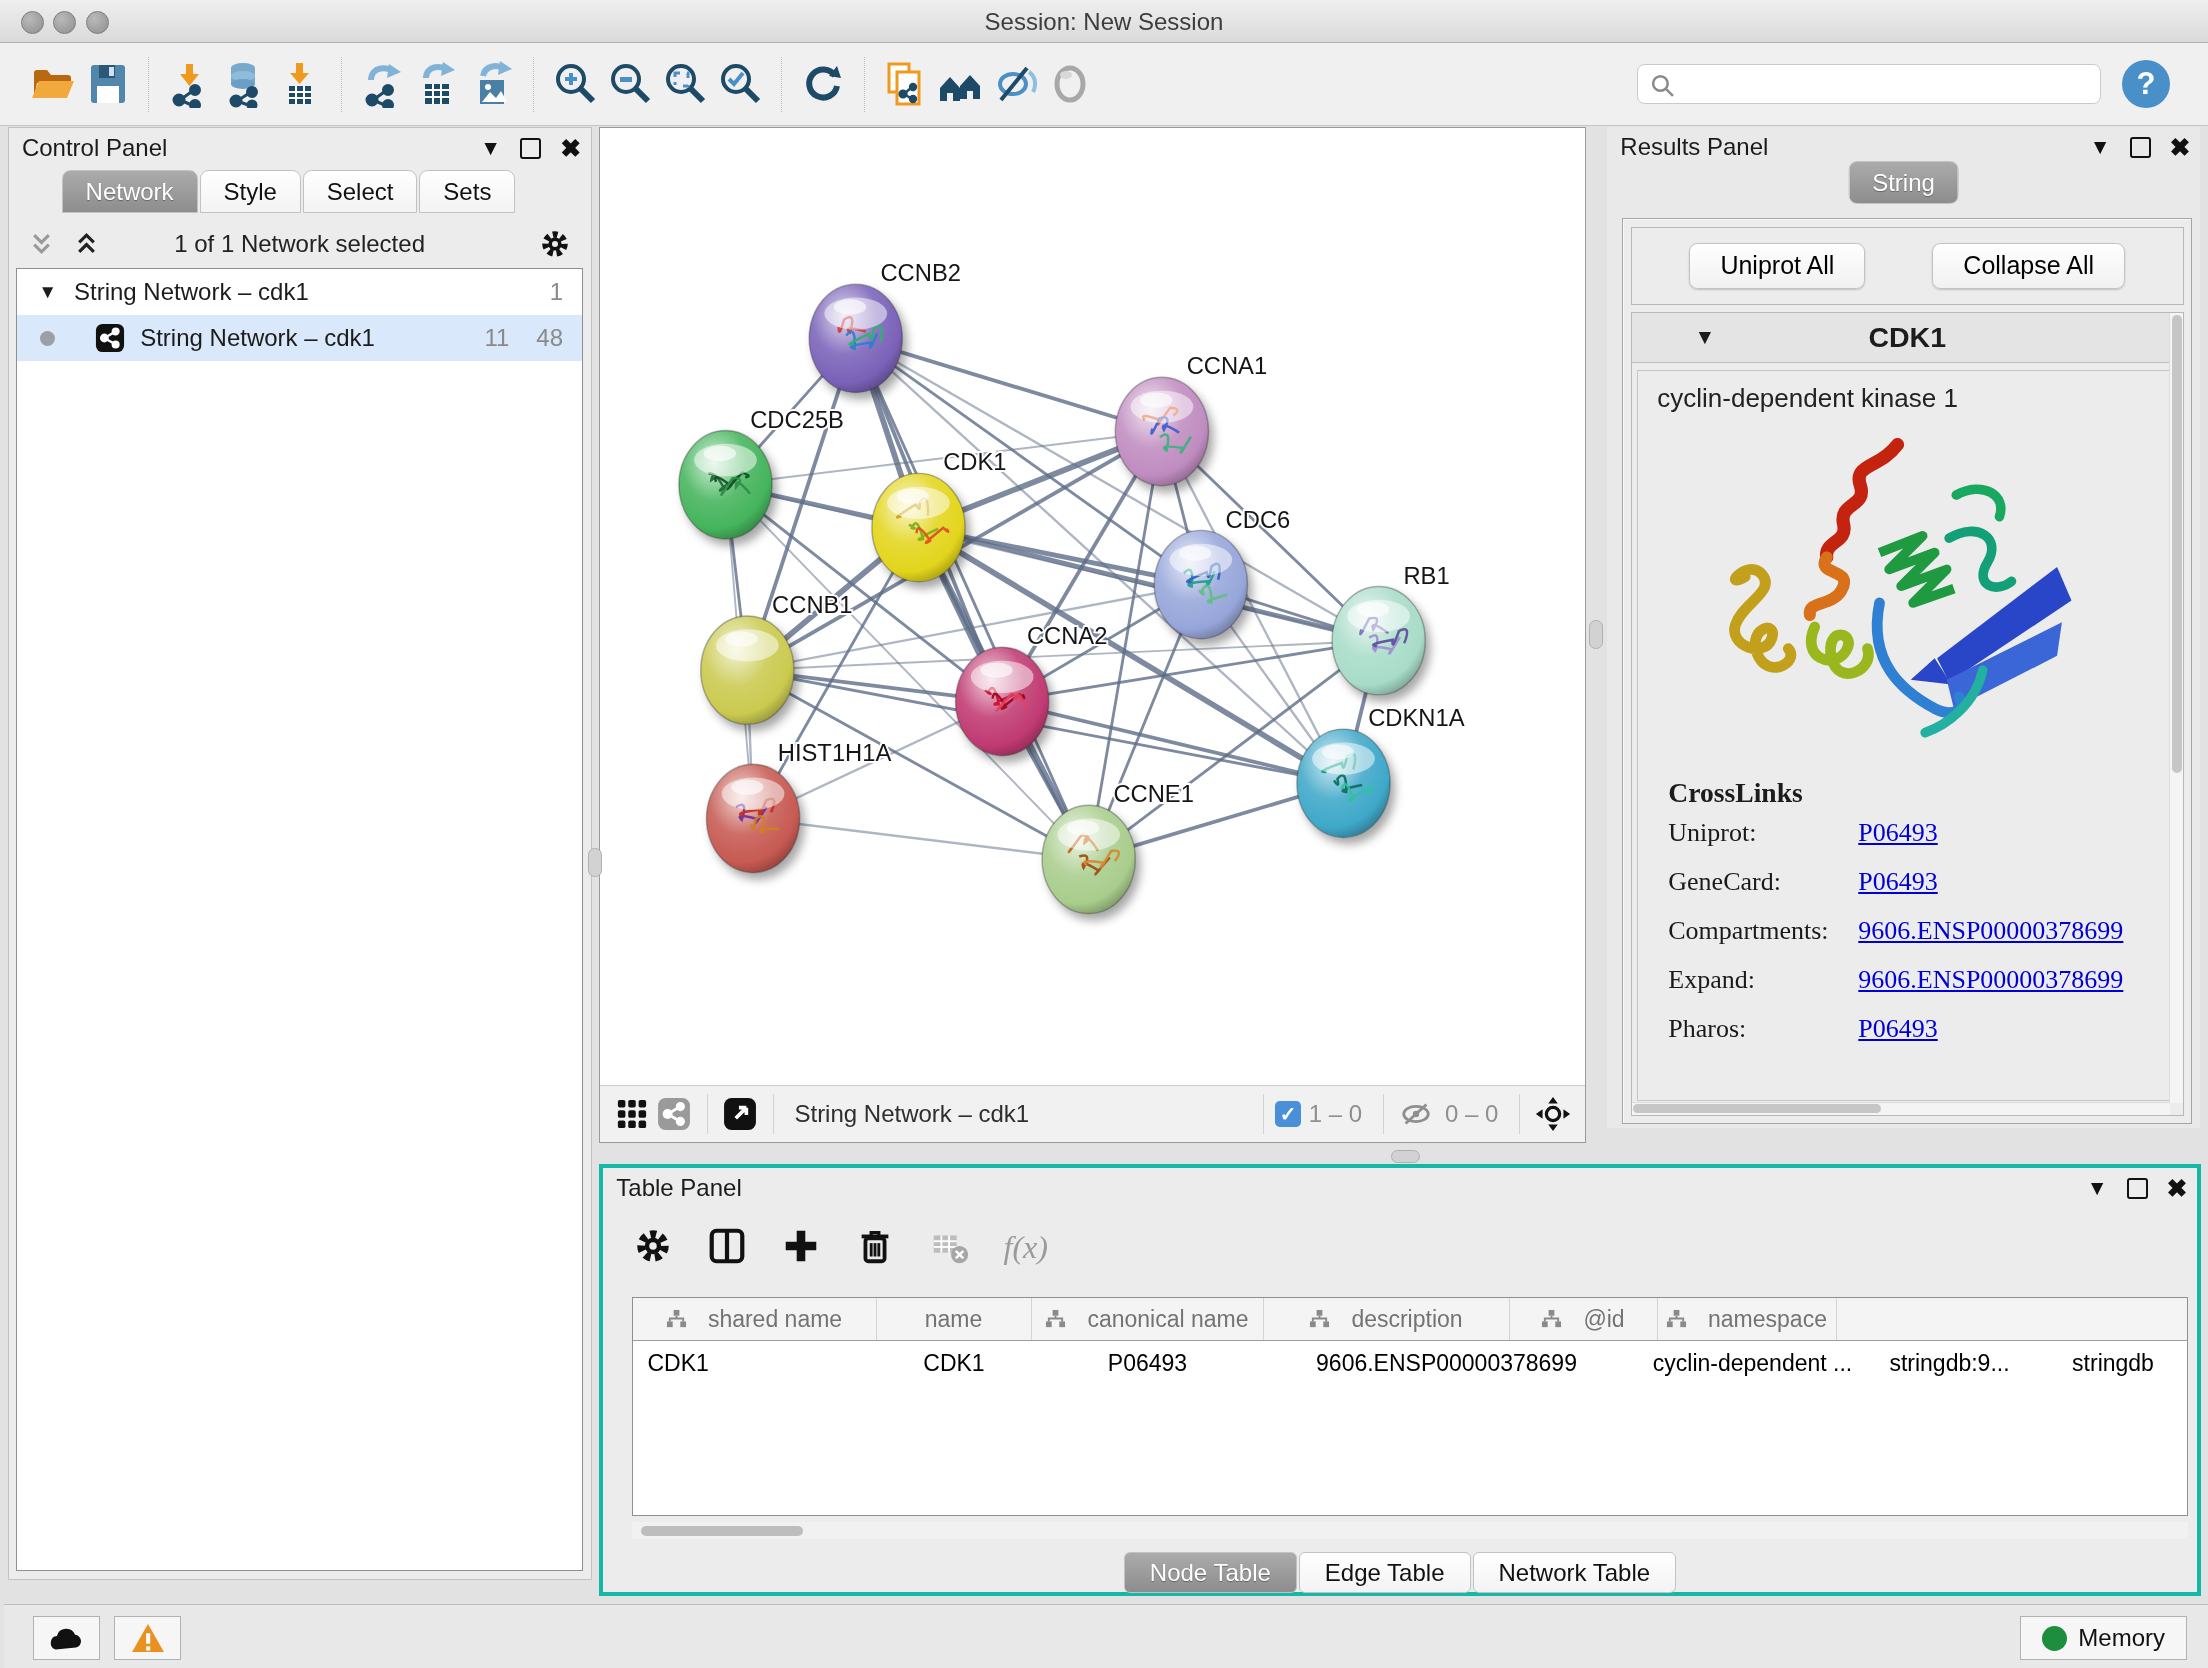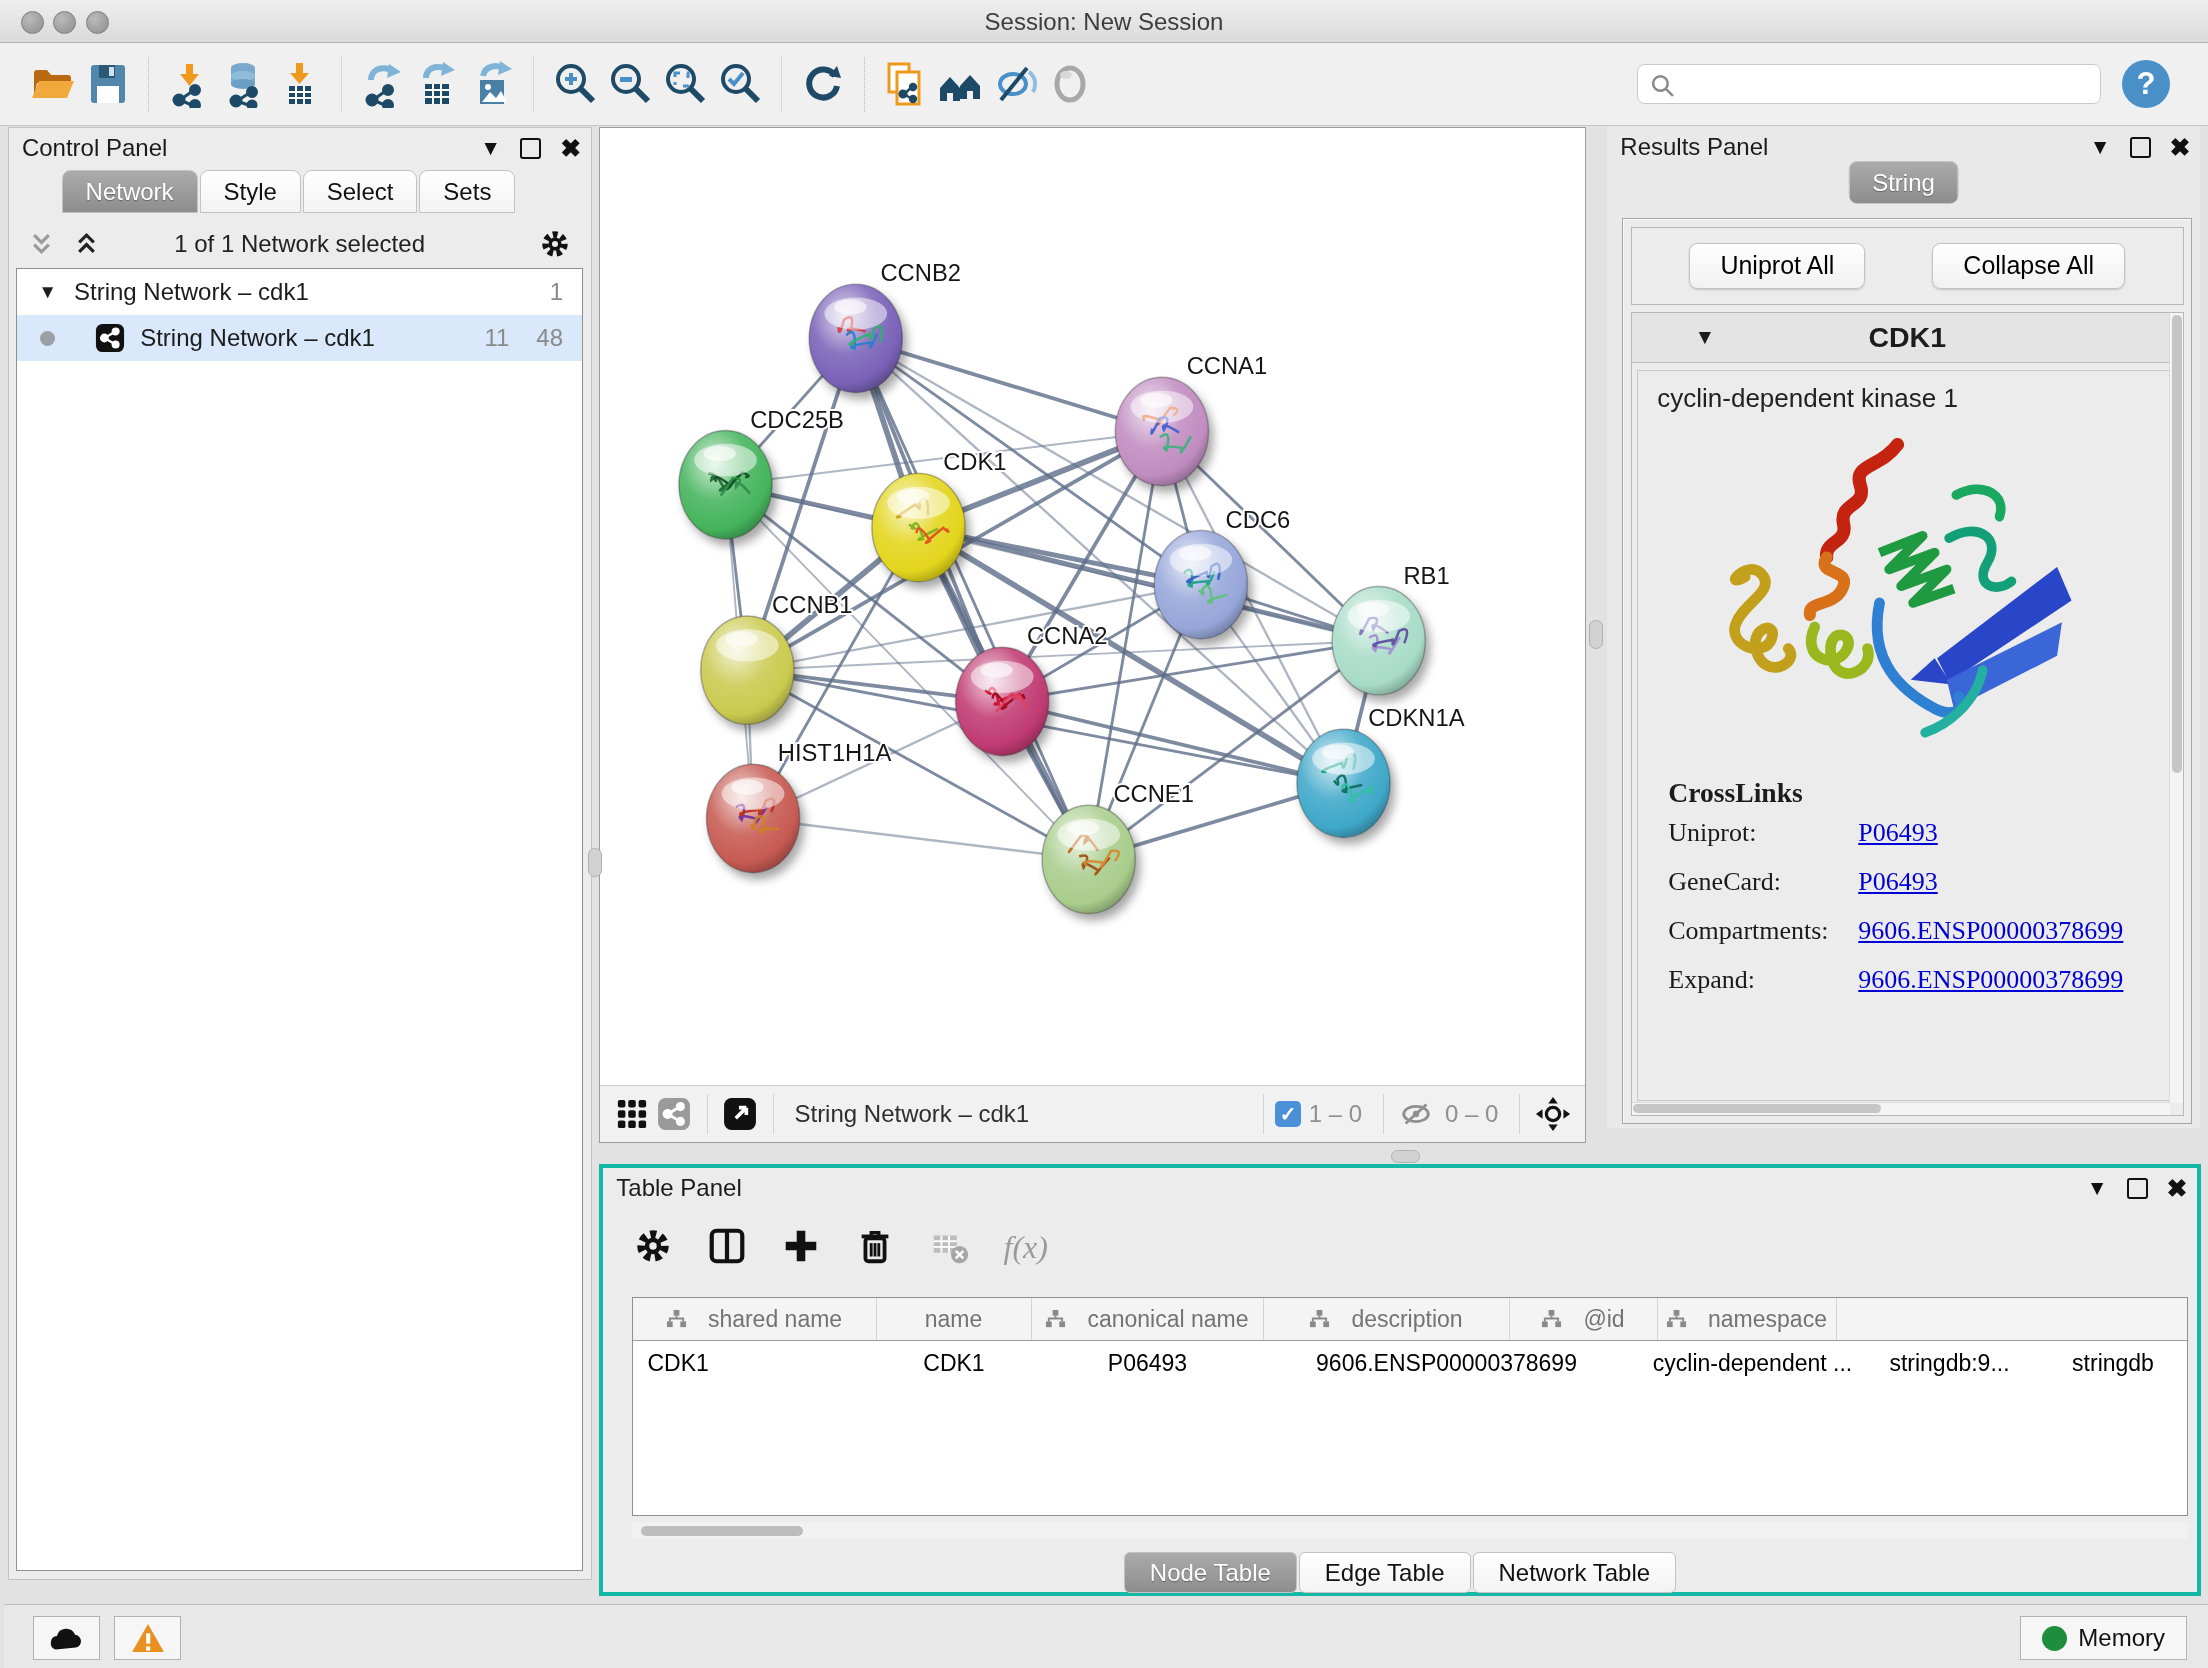--- a/index.html
+++ b/index.html
@@ -681,20 +681,21 @@
             <path d="M150,150 C140,200 170,224 196,238 C210,245 224,240 216,228" stroke="#2f7fd2" stroke-width="9" fill="none" stroke-linecap="round"></path>
             <path d="M236,206 C230,234 206,252 188,258" stroke="#23b0a0" stroke-width="8" fill="none" stroke-linecap="round"></path>
           </svg>
           <div class="crosslinks">
             <h3>CrossLinks</h3>
             <div id="crosslink-rows">
                 <div class="cl-row"><span class="cl-label">Uniprot:</span><a href="#">P06493</a></div>
                 <div class="cl-row"><span class="cl-label">GeneCard:</span><a href="#">P06493</a></div>
                 <div class="cl-row"><span class="cl-label">Compartments:</span><a href="#">9606.ENSP00000378699</a></div>
                 <div class="cl-row"><span class="cl-label">Expand:</span><a href="#">9606.ENSP00000378699</a></div>
+                <div class="cl-row"><span class="cl-label">Pharos:</span><a href="#">P06493</a></div>
               </div>
           </div>
         </div>
         <div class="rp-vscroll">
             <div class="rp-vthumb"></div>
           </div>
         <div class="rp-hscroll">
             <div class="rp-hthumb"></div>
           </div>
       </div>

